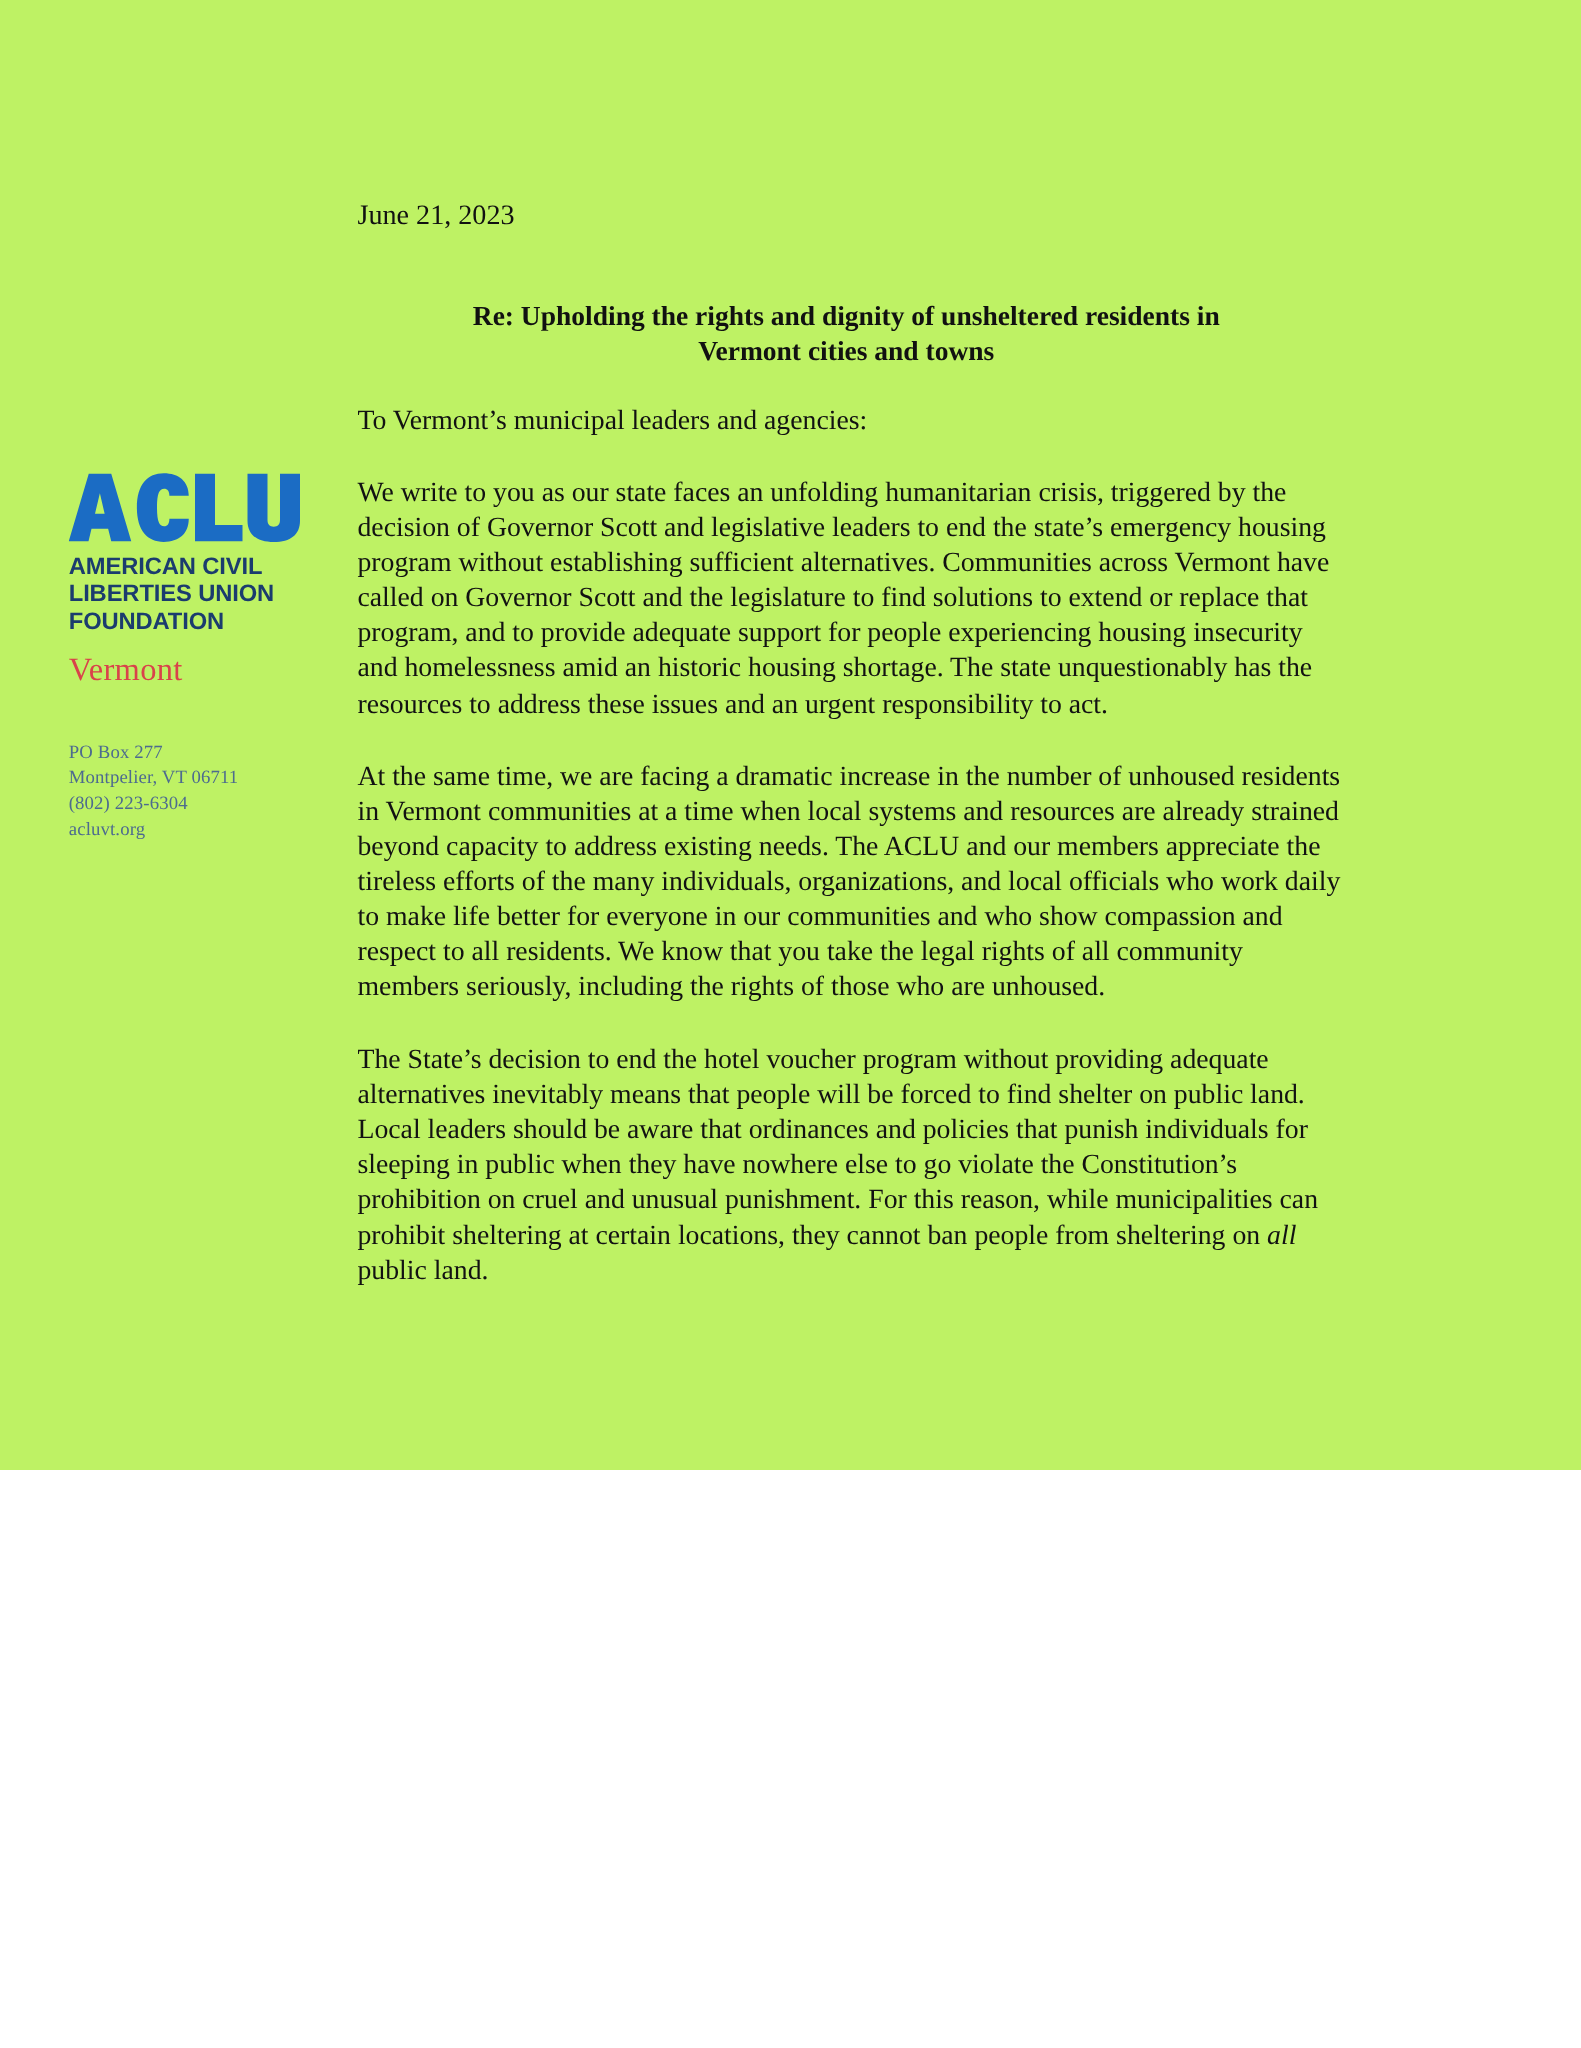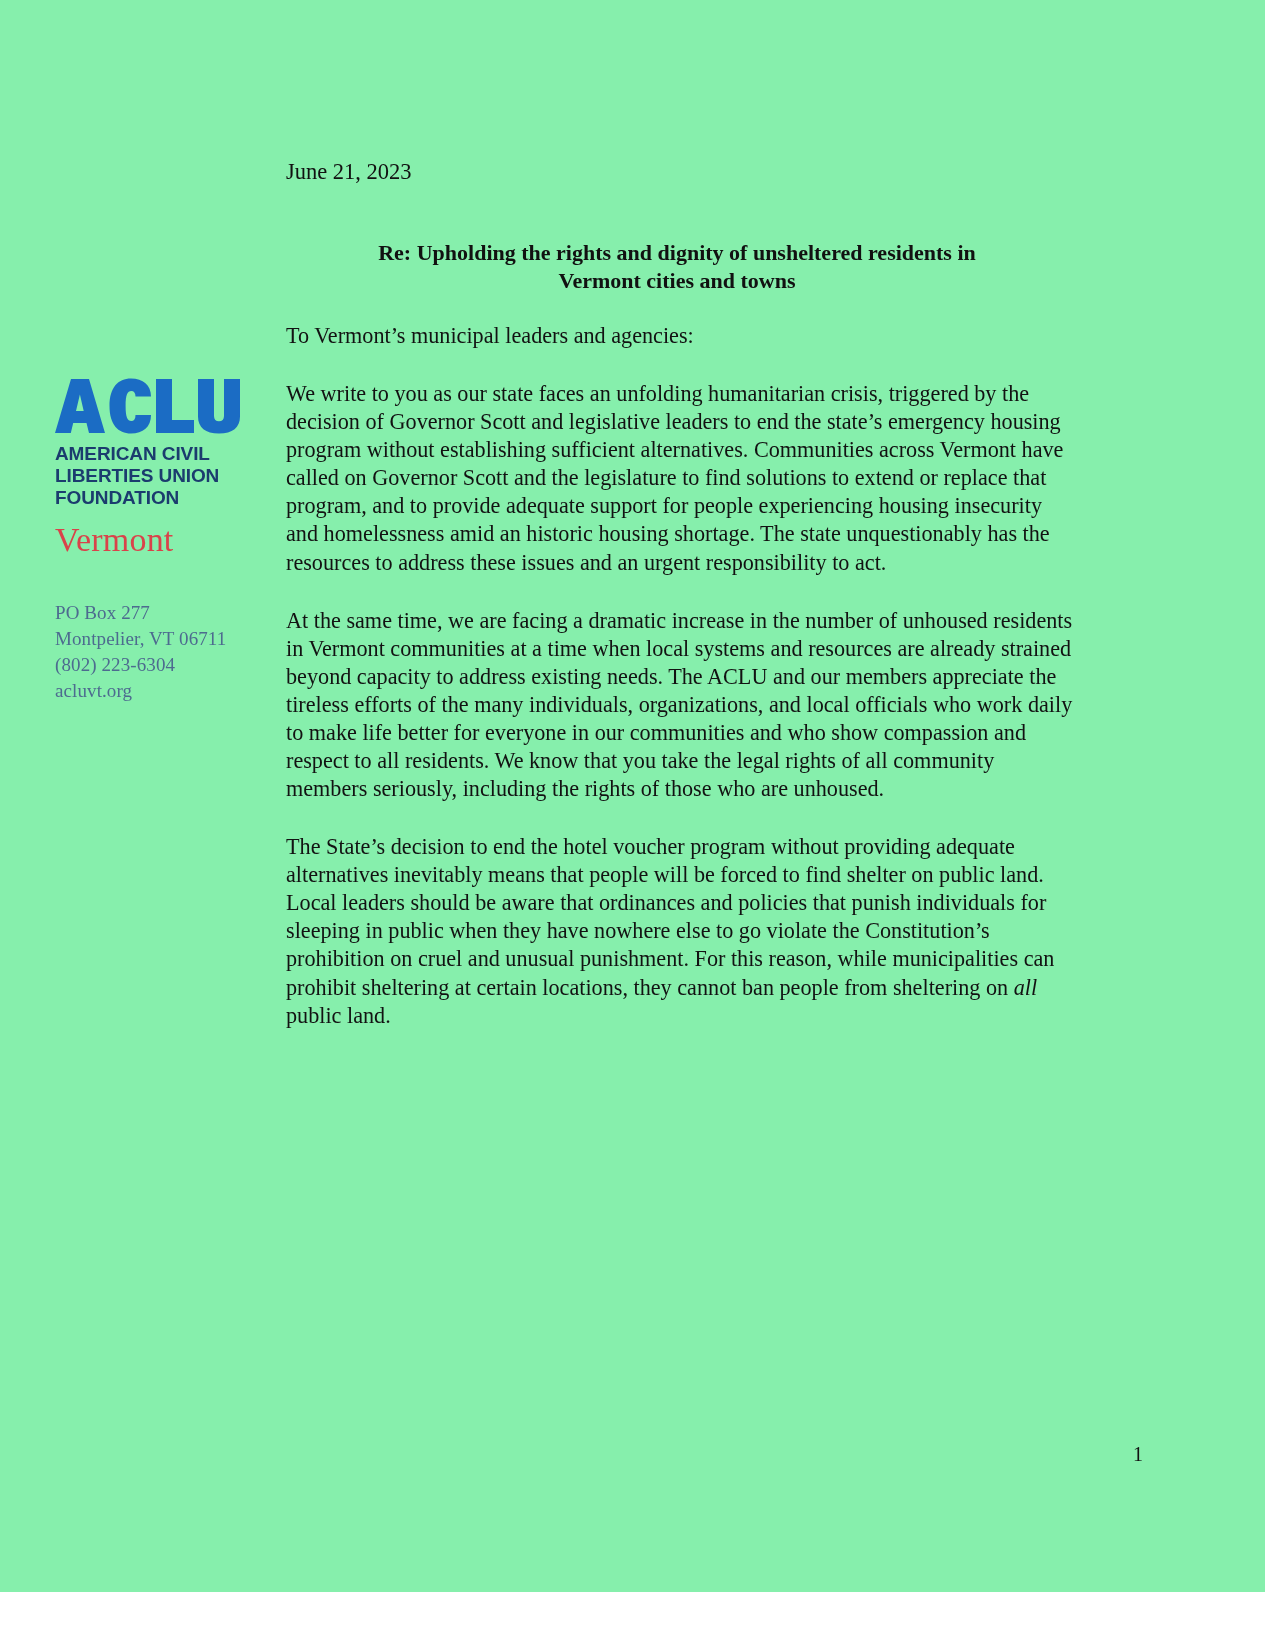--- a/index.html
+++ b/index.html
@@ -7,22 +7,22 @@
     padding: 0;
     background: #ffffff;
   }
   body {
     font-family: "Liberation Serif", "DejaVu Serif", serif;
     color: #1a1a1a;
   }
   .page {
     position: relative;
     width: 1265px;
-    height: 1592px;
-    background: #86efac;
+    height: 1176px;
+    background: #bef264;
     overflow: hidden;
     box-sizing: border-box;
   }
 
   
   .letterhead {
     position: absolute;
     left: 55px;
     top: 378px;
     width: 215px;
@@ -37,30 +37,30 @@
     font-weight: bold;
     font-size: 19px;
     letter-spacing: -0.1px;
     line-height: 1.17;
     color: #1b3c6e;
     margin-top: 9px;
     width: 200px;
   }
   .affiliate {
     font-family: "Liberation Serif", "DejaVu Serif", serif;
-    font-size: 34px;
+    font-size: 26px;
     color: #d9434a;
     line-height: 1;
     margin-top: 13px;
     letter-spacing: 0.2px;
   }
   .contact {
     margin-top: 43px;
     font-family: "Liberation Serif", "DejaVu Serif", serif;
-    font-size: 19px;
+    font-size: 15px;
     line-height: 1.38;
     color: #4d6b8f;
     letter-spacing: 0.1px;
   }
   .contact div { white-space: nowrap; }
 
   
   .letter-date {
     position: absolute;
     left: 286px;

